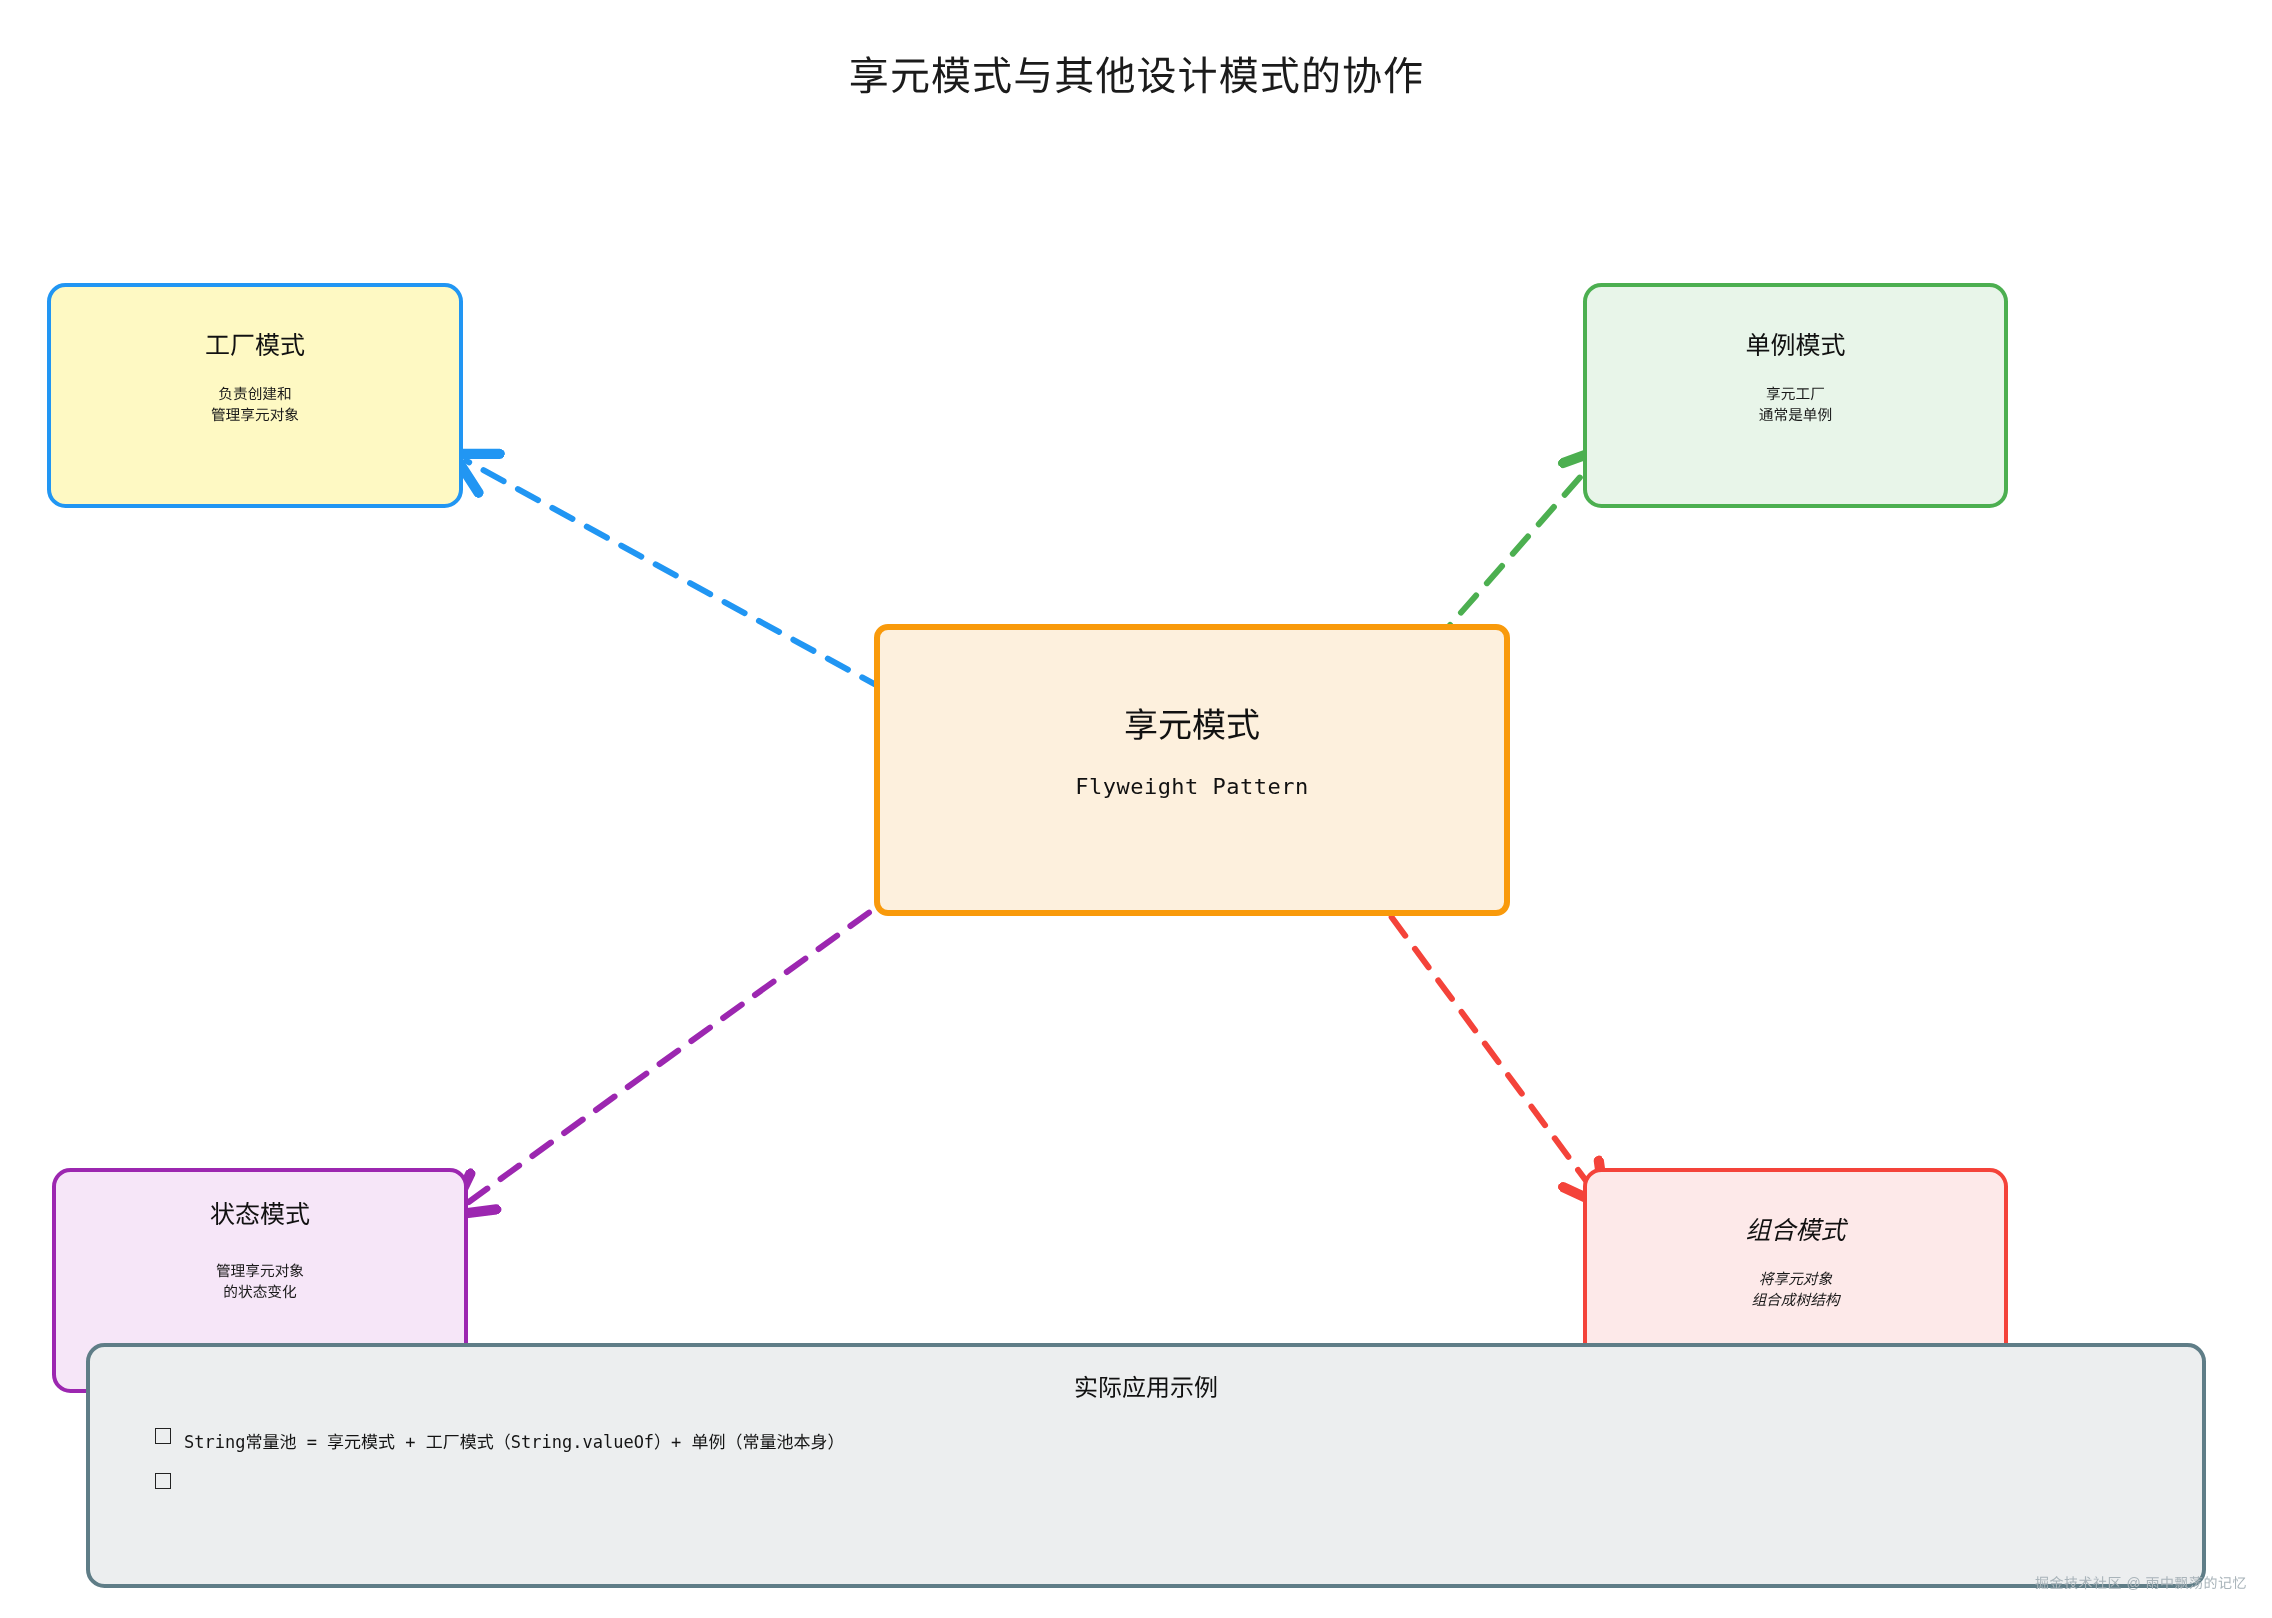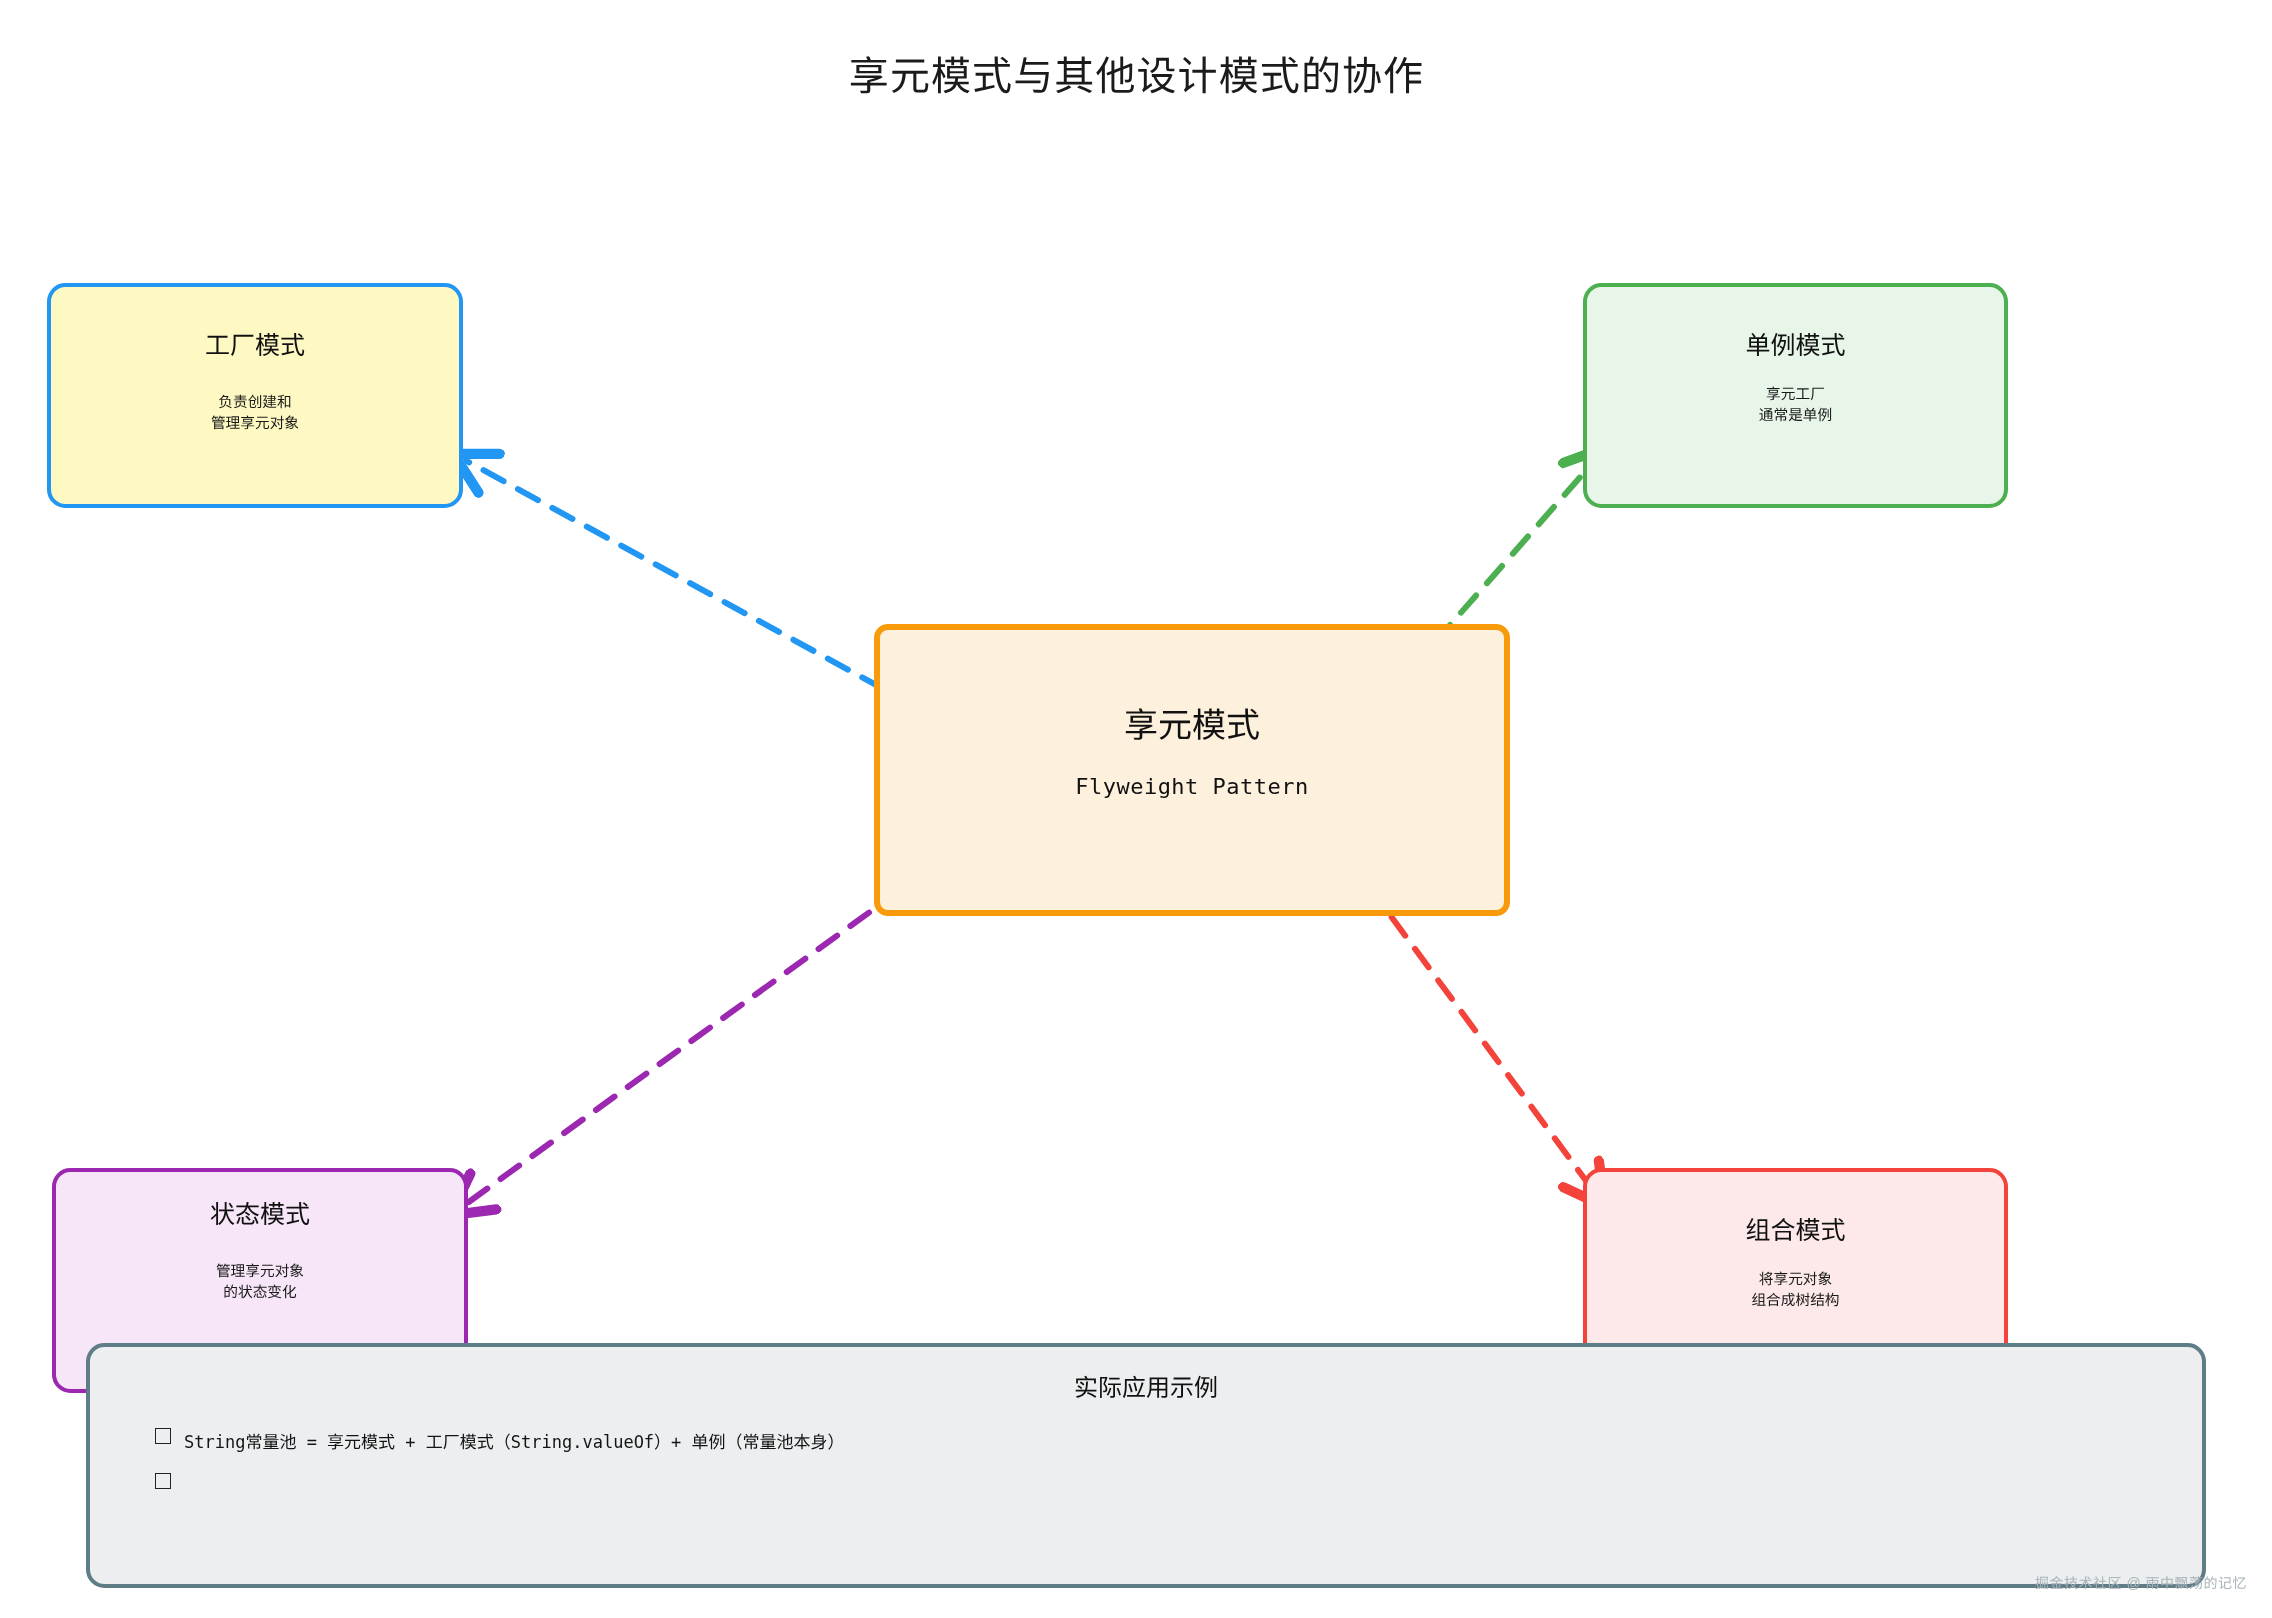--- a/index.html
+++ b/index.html
@@ -72,21 +72,21 @@
   }
 
   
   #box-factory {
     left: 47px;  top: 283px;
     width: 416px; height: 225px;
     border-color: #2196f3;
     background: #fef9c3;
     padding-top: 43px;
   }
-  #box-factory .node-sub { margin-top: 32px; }
+  #box-factory .node-sub { margin-top: 24px; }
 
   
   #box-singleton {
     left: 1583px; top: 283px;
     width: 425px;  height: 225px;
     border-color: #4caf50;
     background: #e8f5e9;
     padding-top: 43px;
   }
   #box-singleton .node-sub { margin-top: 24px; }
@@ -102,20 +102,21 @@
   }
   #box-state .node-sub { margin-top: 24px; }
 
   
   #box-composite {
     left: 1583px; top: 1168px;
     width: 425px;  height: 225px;
     border-color: #f4433a;
     background: #fde9e9;
     padding-top: 43px;
+    font-style: italic;
   }
   #box-composite .node-sub { margin-top: 24px; }
 
   
   #box-flyweight {
     left: 874px; top: 624px;
     width: 636px;  height: 292px;
     border-color: #f99a0b;
     background: #fdf0dd;
     border-width: 6px;

